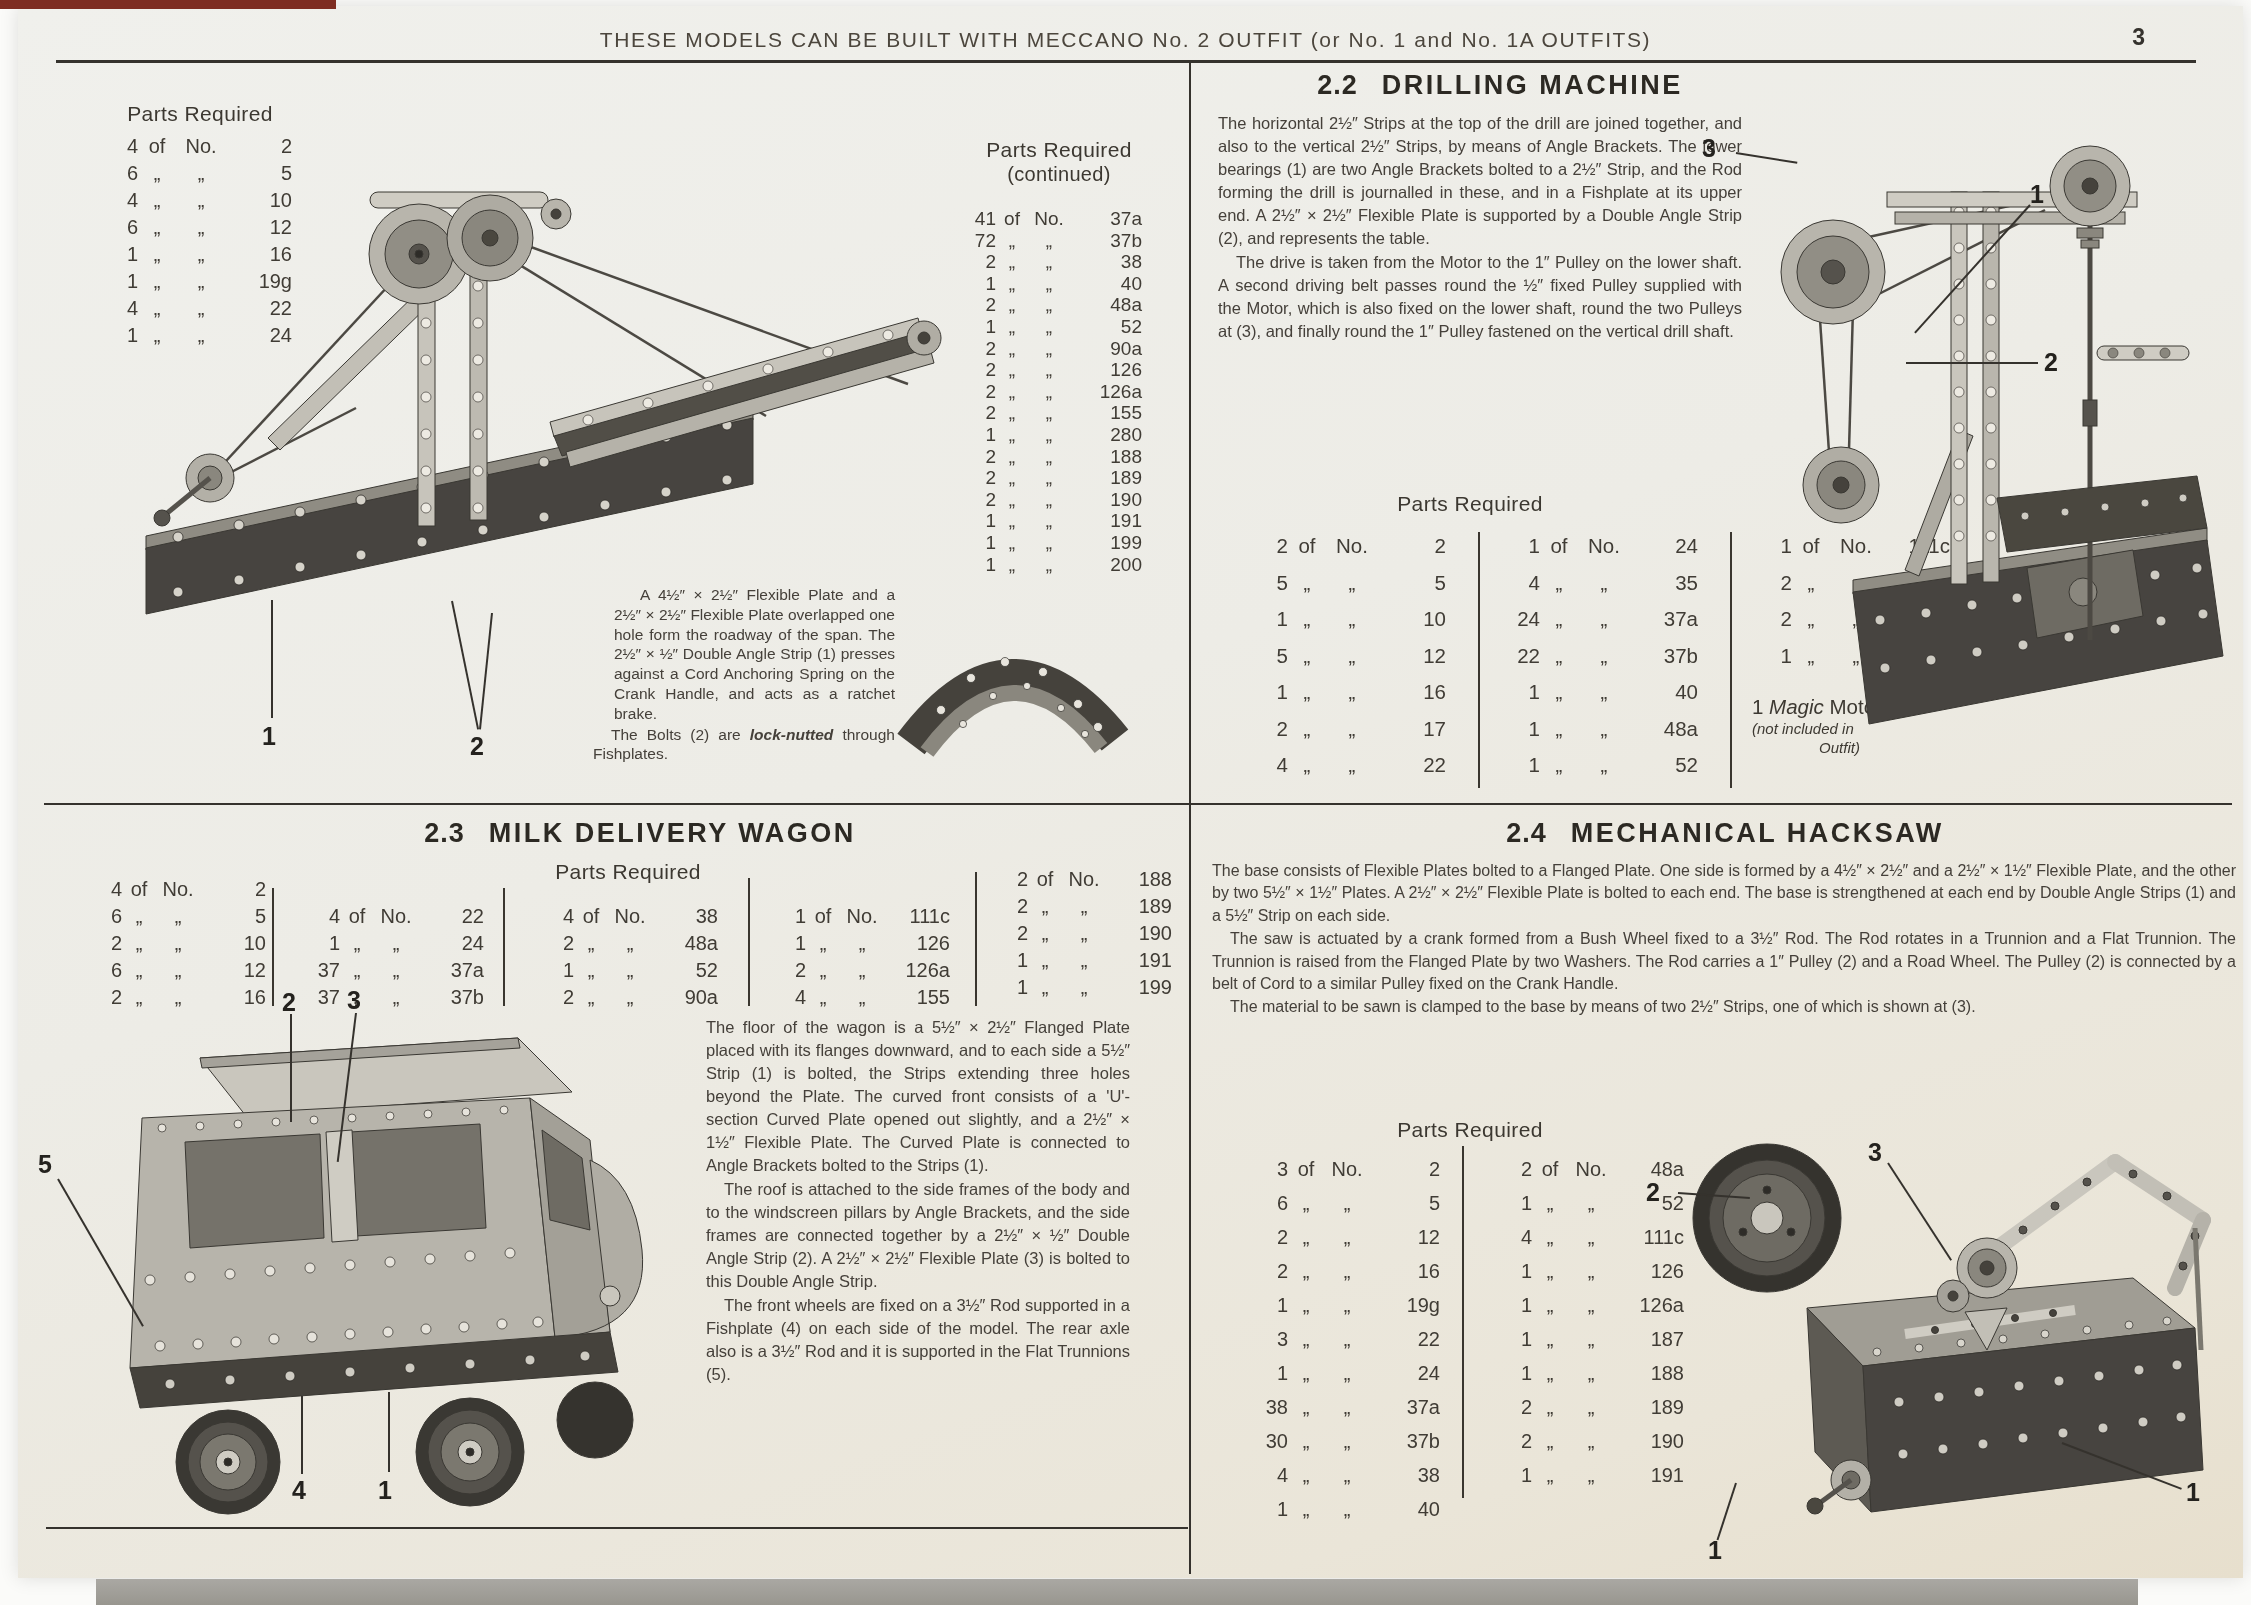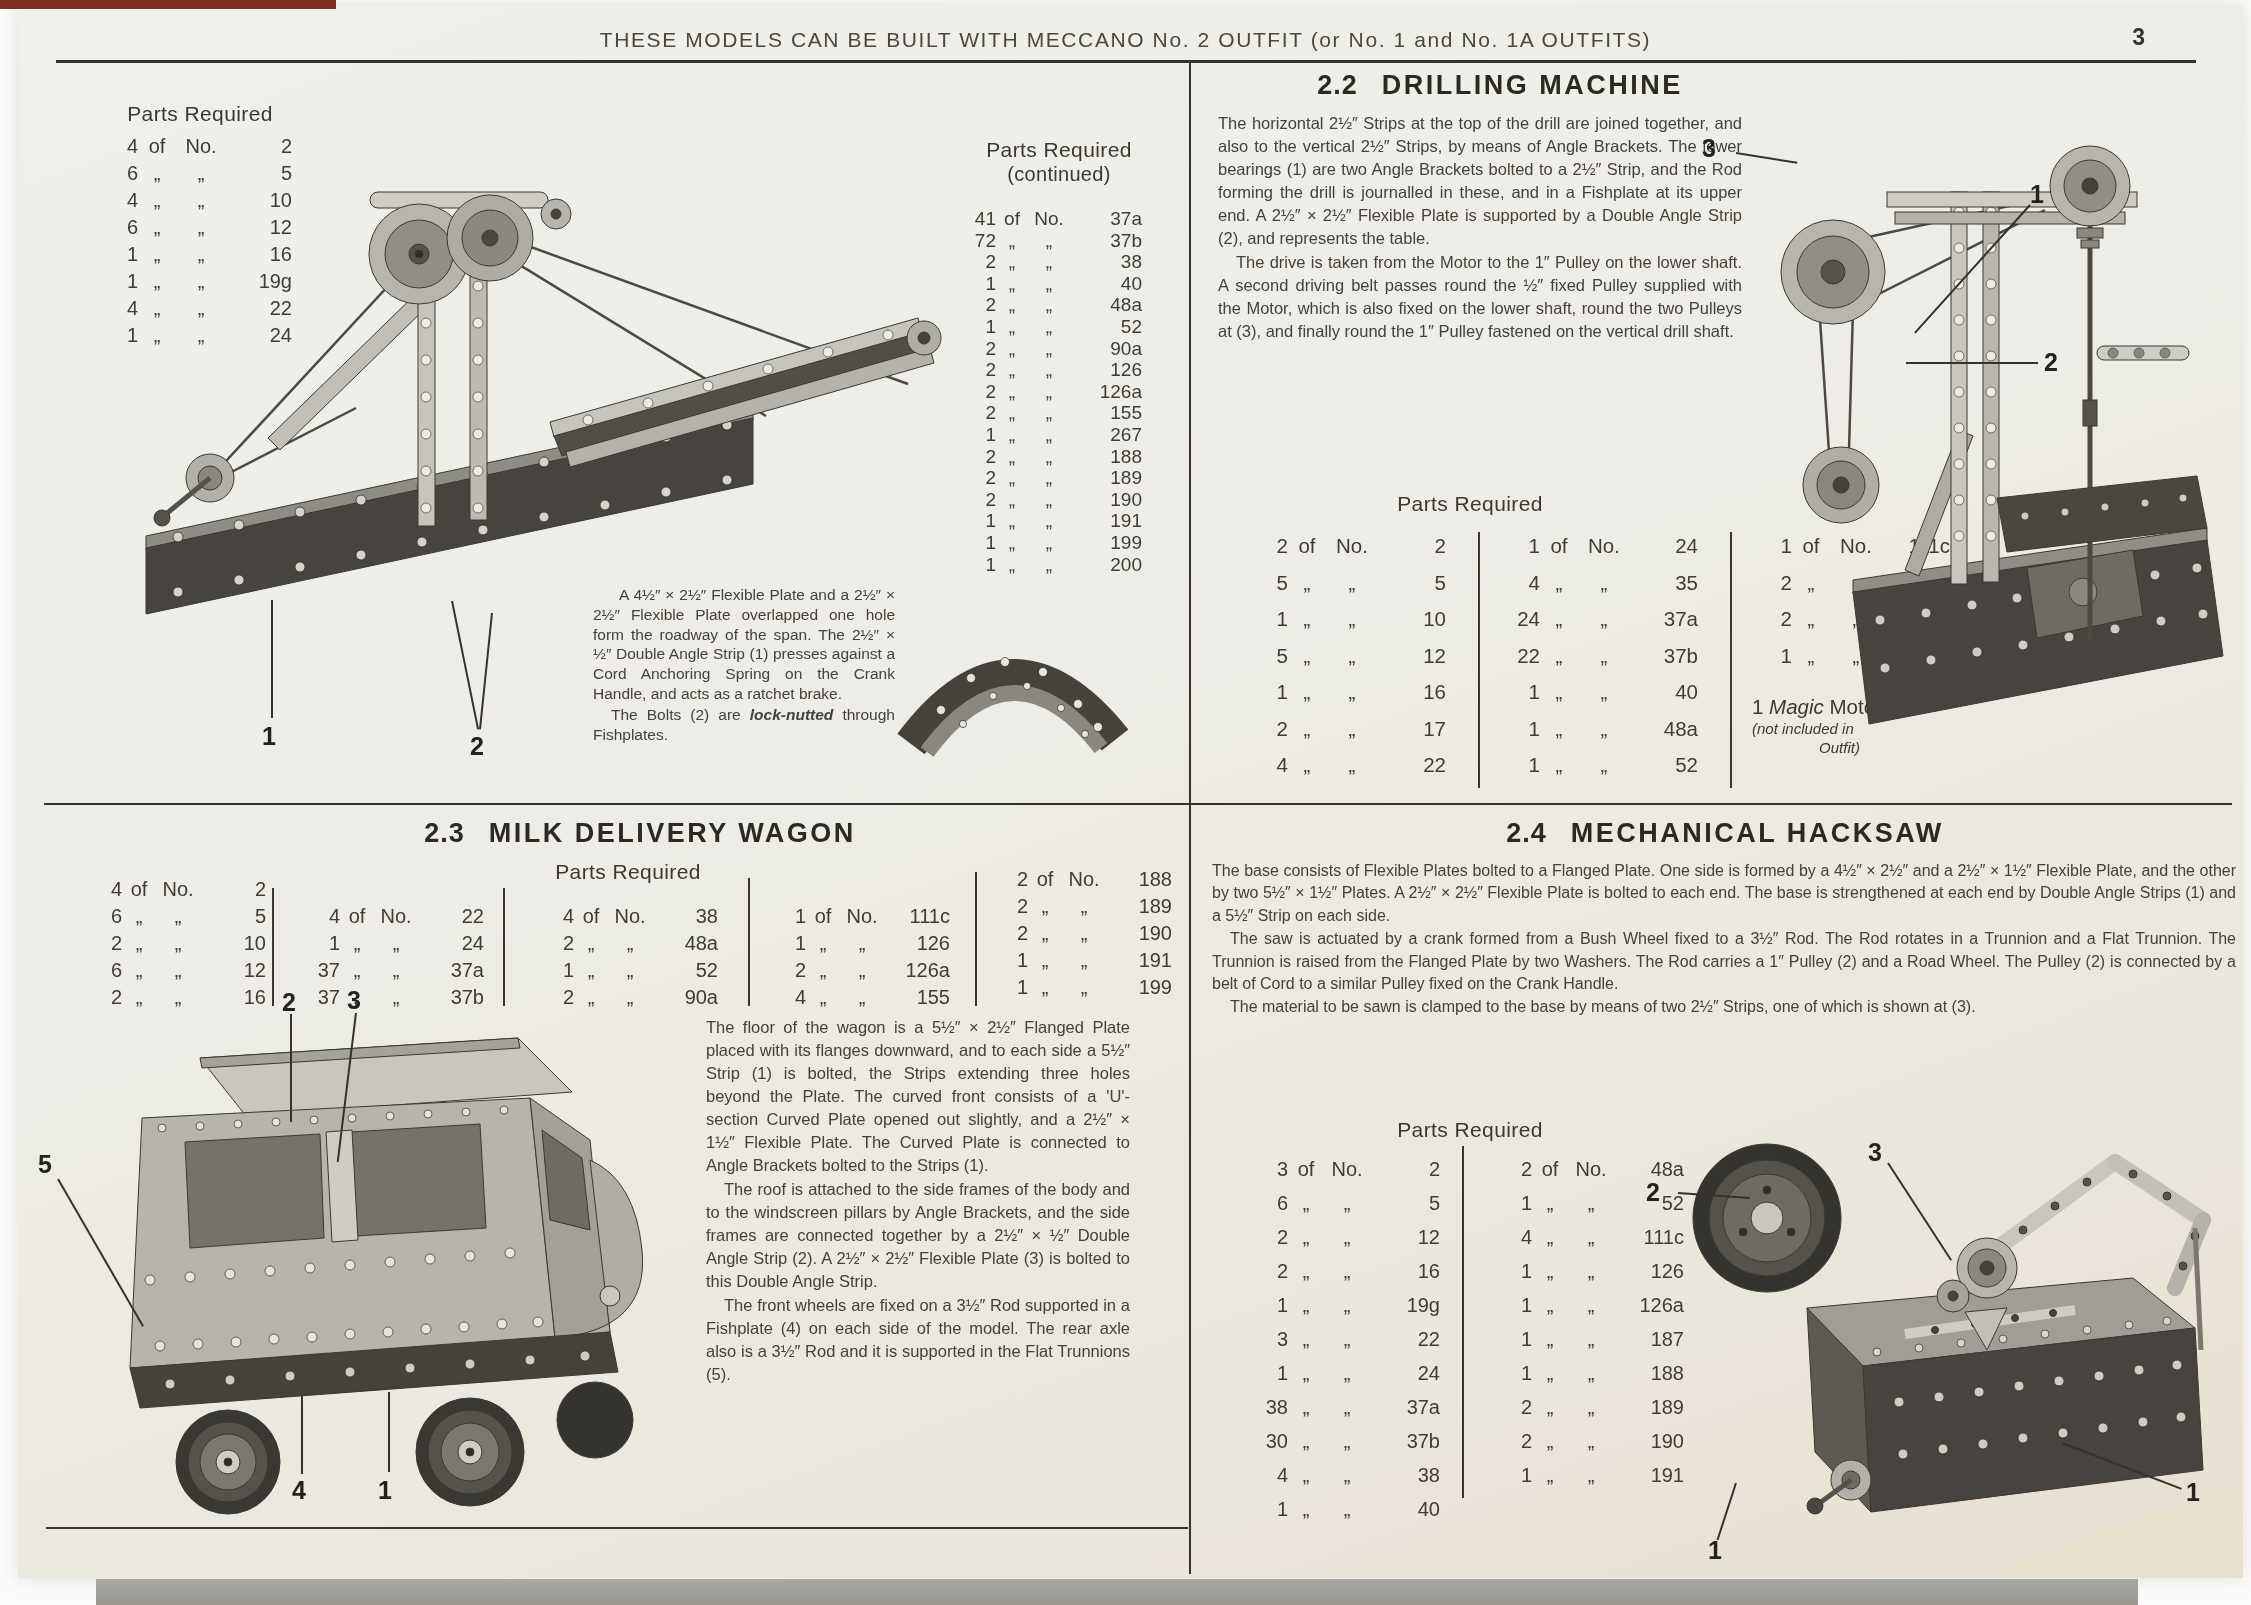--- a/index.html
+++ b/index.html
@@ -33,21 +33,21 @@
   .pc1,.pc2{text-align:center;}
   .pc3{text-align:right;}
   .vrule{position:absolute;width:2px;background:#3a362f;}
   
   .body-text{position:absolute;text-align:justify;color:#45403a;}
   .body-text p{margin:0;}
   .body-text p + p{text-indent:18px;margin-top:1px;}
   .bt-md{font-size:16.5px;line-height:23px;}
   .bt-sm{font-size:15.5px;line-height:19.8px;}
   .bt-wide{font-size:16px;line-height:22.4px;}
-  .cap p:first-child{text-indent:26px;}
+  .cap p:first-child{text-indent:26px;margin-left:21px;}
   
   .callout{position:absolute;font-size:25px;font-weight:bold;color:#24221e;z-index:6;}
   .leader{position:absolute;height:2px;background:#35322d;transform-origin:0 50%;z-index:5;}
   .leaderv{position:absolute;width:2px;background:#35322d;z-index:5;}
   
   .motor{margin-top:4px;font-size:20.5px;line-height:25px;white-space:nowrap;}
   .motor em{font-style:italic;text-align:center;}
   .motor-note{font-size:15px;font-style:italic;line-height:19px;}
   .motor-note .r{display:block;text-align:right;padding-right:22px;}
   em.ln{font-style:italic;font-weight:bold;}
@@ -189,21 +189,21 @@
       <div class="prow">
         <span class="pc0">2</span>
         <span class="pc1">„</span>
         <span class="pc2">„</span>
         <span class="pc3">155</span>
       </div>
       <div class="prow">
         <span class="pc0">1</span>
         <span class="pc1">„</span>
         <span class="pc2">„</span>
-        <span class="pc3">267</span>
+        <span class="pc3">280</span>
       </div>
       <div class="prow">
         <span class="pc0">2</span>
         <span class="pc1">„</span>
         <span class="pc2">„</span>
         <span class="pc3">188</span>
       </div>
       <div class="prow">
         <span class="pc0">2</span>
         <span class="pc1">„</span>

